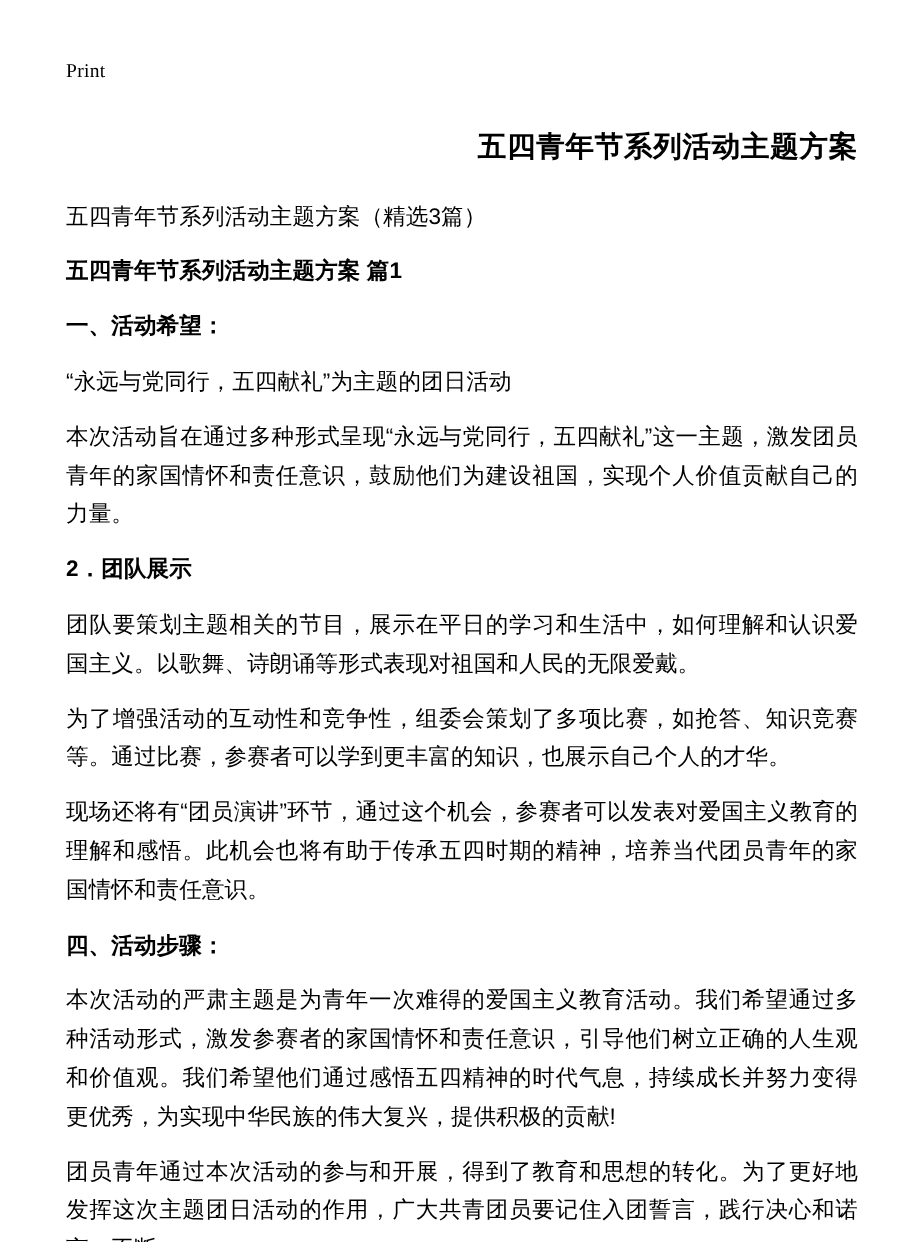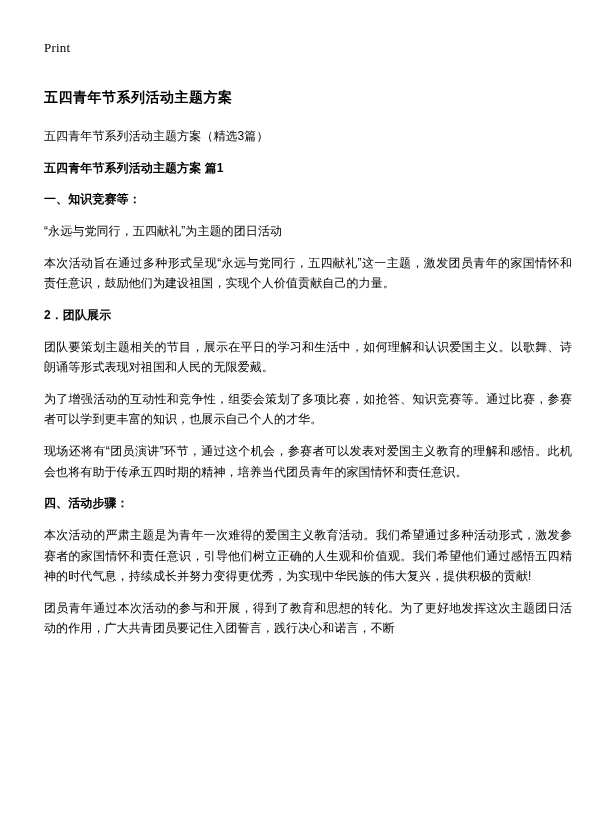--- a/index.html
+++ b/index.html
@@ -25,30 +25,30 @@
   .print-link {
     font-family: "Liberation Serif", serif;
     font-size: 13px;
     color: #000;
     text-decoration: none;
     display: inline-block;
     margin-bottom: 18px;
     letter-spacing: 0.2px;
   }
   .doc-title {
-    text-align: left;
-    font-size: 14px;
+    text-align: right;
+    font-size: 19px;
     font-weight: bold;
     letter-spacing: 0.5px;
     margin: 14px 0 20px 0;
     line-height: 1.3;
   }
   p {
     margin: 0 0 11px 0;
-    font-size: 12px;
+    font-size: 15px;
     line-height: 1.72;
     text-align: justify;
     letter-spacing: 0.1px;
   }
   p.bold {
     font-weight: bold;
   }
   .body-col {
     width: 100%;
   }
@@ -58,21 +58,21 @@
 
 <div class="page">
 
   <a class="print-link" href="#">Print</a>
 
   <h1 class="doc-title">五四青年节系列活动主题方案</h1>
 
   <div class="body-col">
       <p class="normal">五四青年节系列活动主题方案（精选3篇）</p>
       <p class="bold">五四青年节系列活动主题方案 篇1</p>
-      <p class="bold">一、知识竞赛等：</p>
+      <p class="bold">一、活动希望：</p>
       <p class="normal">“永远与党同行，五四献礼”为主题的团日活动</p>
       <p class="normal">本次活动旨在通过多种形式呈现“永远与党同行，五四献礼”这一主题，激发团员青年的家国情怀和责任意识，鼓励他们为建设祖国，实现个人价值贡献自己的力量。</p>
       <p class="bold">2．团队展示</p>
       <p class="normal">团队要策划主题相关的节目，展示在平日的学习和生活中，如何理解和认识爱国主义。以歌舞、诗朗诵等形式表现对祖国和人民的无限爱戴。</p>
       <p class="normal">为了增强活动的互动性和竞争性，组委会策划了多项比赛，如抢答、知识竞赛等。通过比赛，参赛者可以学到更丰富的知识，也展示自己个人的才华。</p>
       <p class="normal">现场还将有“团员演讲”环节，通过这个机会，参赛者可以发表对爱国主义教育的理解和感悟。此机会也将有助于传承五四时期的精神，培养当代团员青年的家国情怀和责任意识。</p>
       <p class="bold">四、活动步骤：</p>
       <p class="normal">本次活动的严肃主题是为青年一次难得的爱国主义教育活动。我们希望通过多种活动形式，激发参赛者的家国情怀和责任意识，引导他们树立正确的人生观和价值观。我们希望他们通过感悟五四精神的时代气息，持续成长并努力变得更优秀，为实现中华民族的伟大复兴，提供积极的贡献!</p>
       <p class="normal">团员青年通过本次活动的参与和开展，得到了教育和思想的转化。为了更好地发挥这次主题团日活动的作用，广大共青团员要记住入团誓言，践行决心和诺言，不断</p>
     </div>

